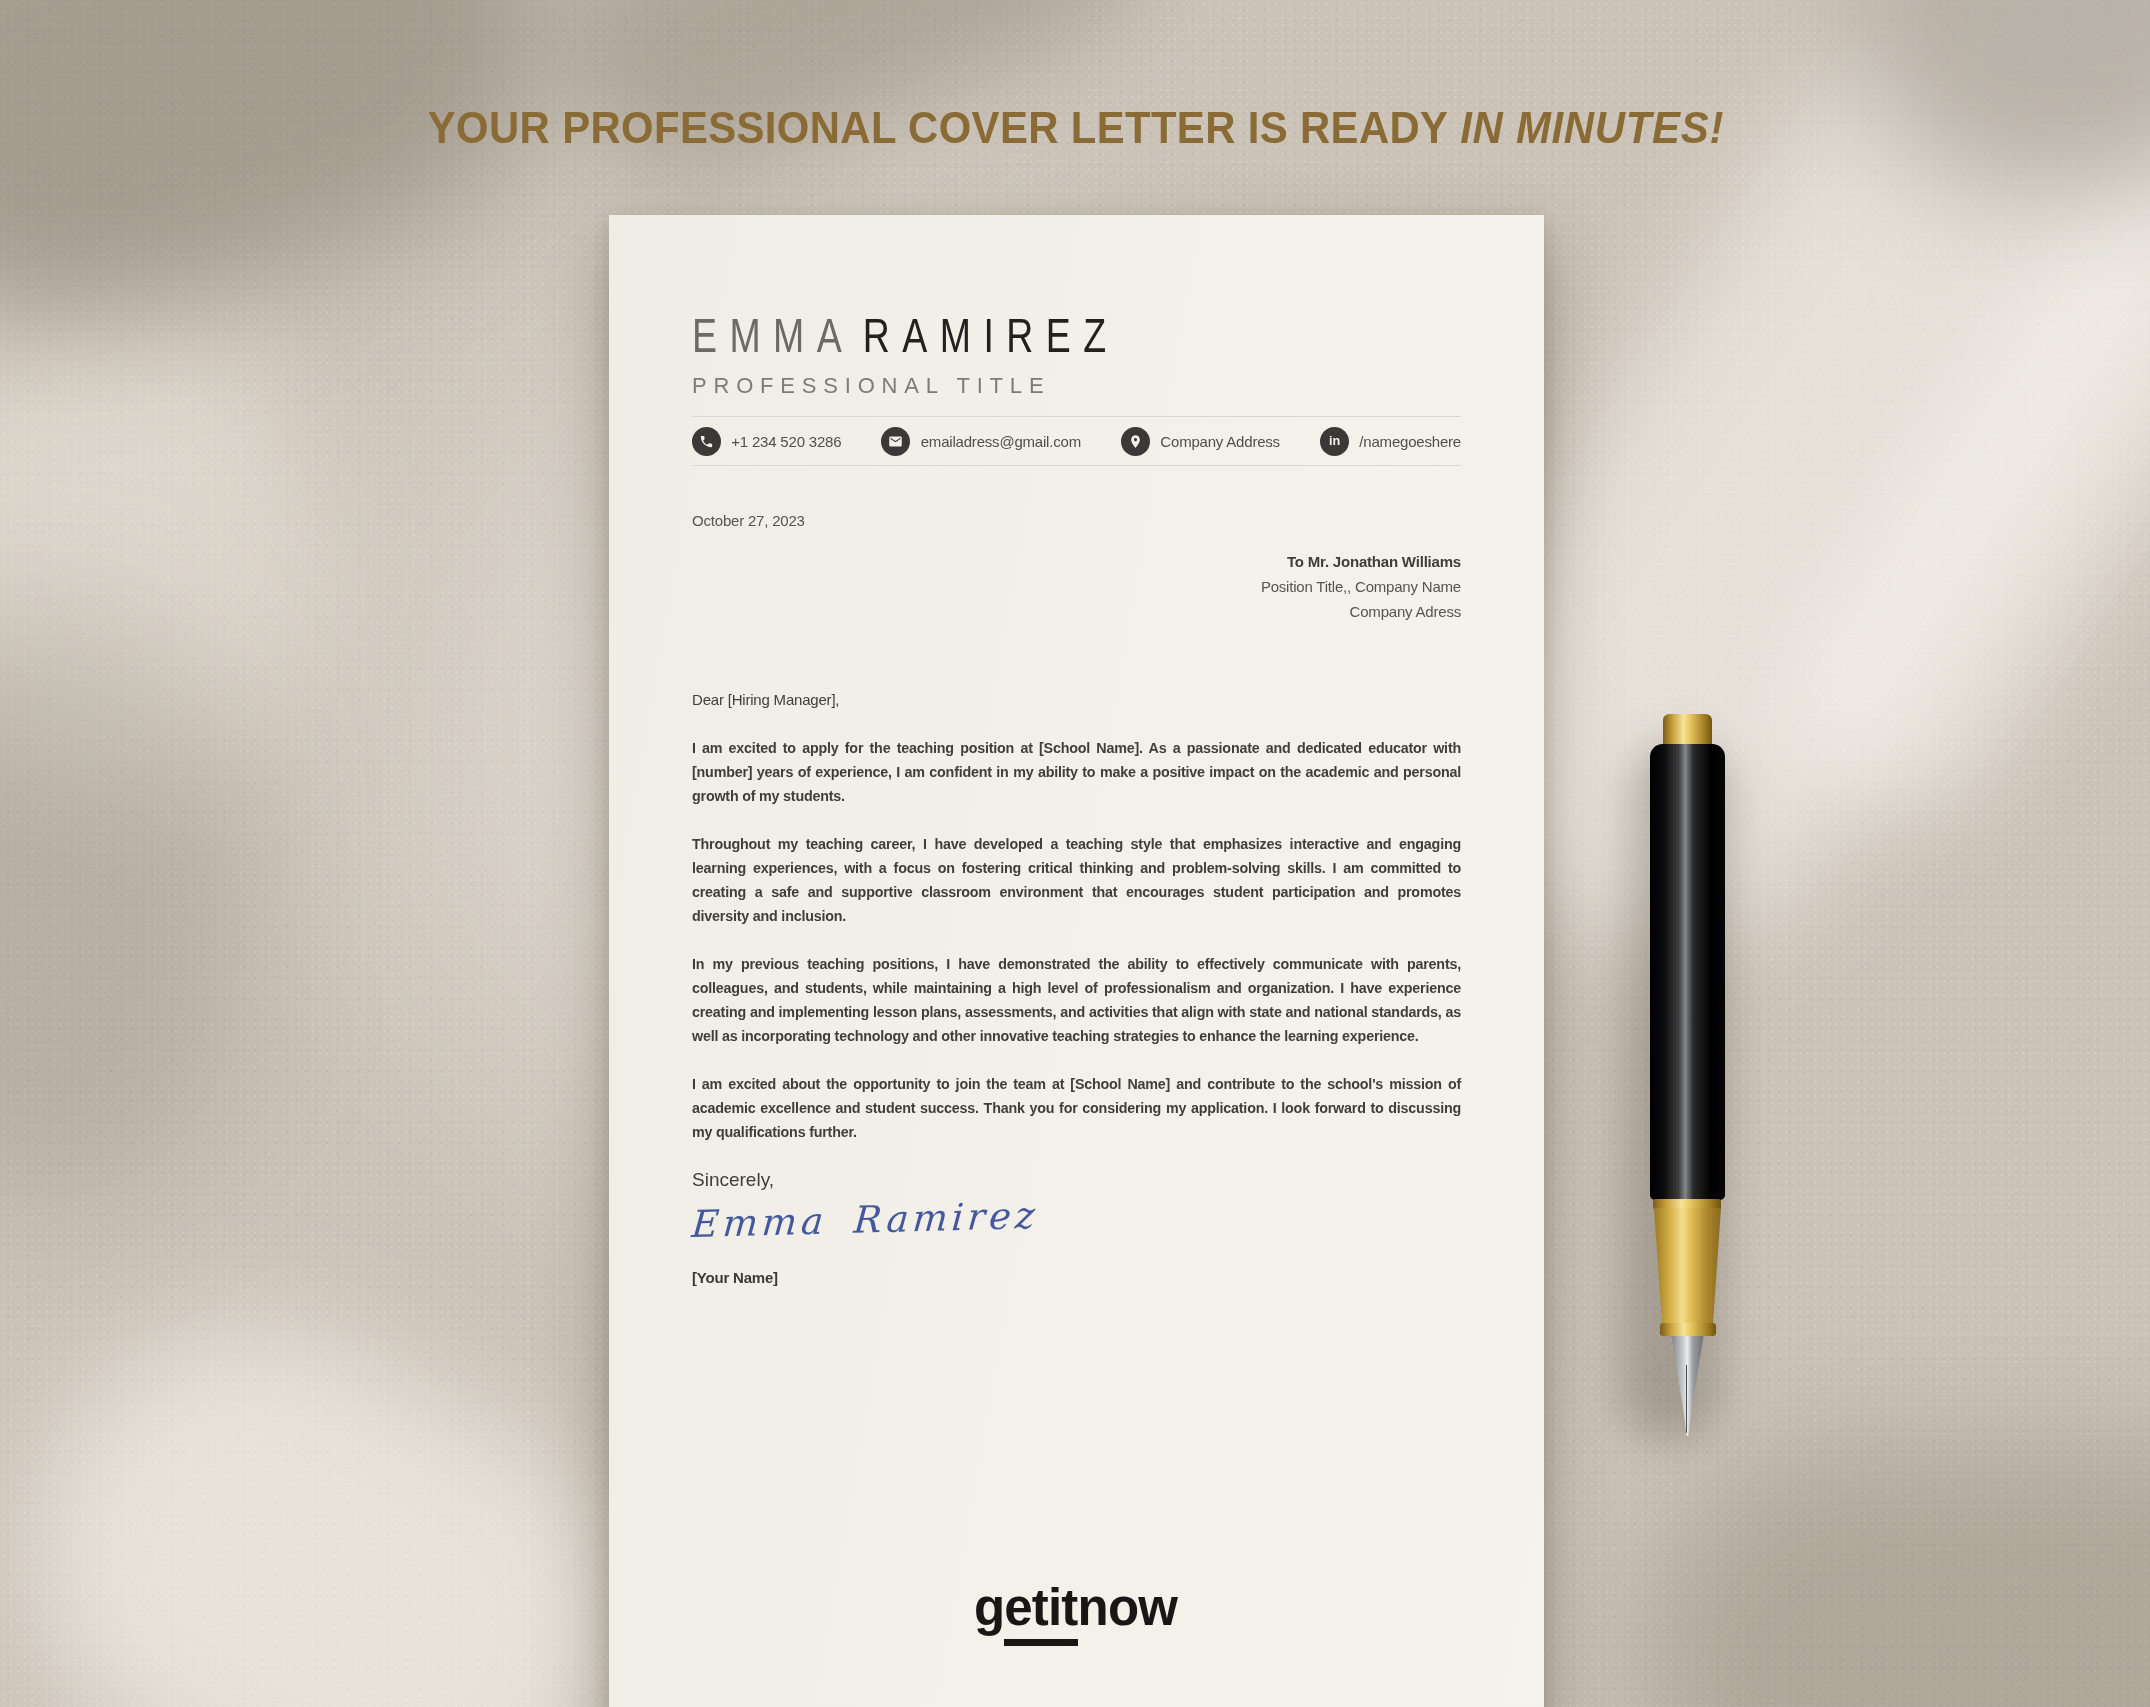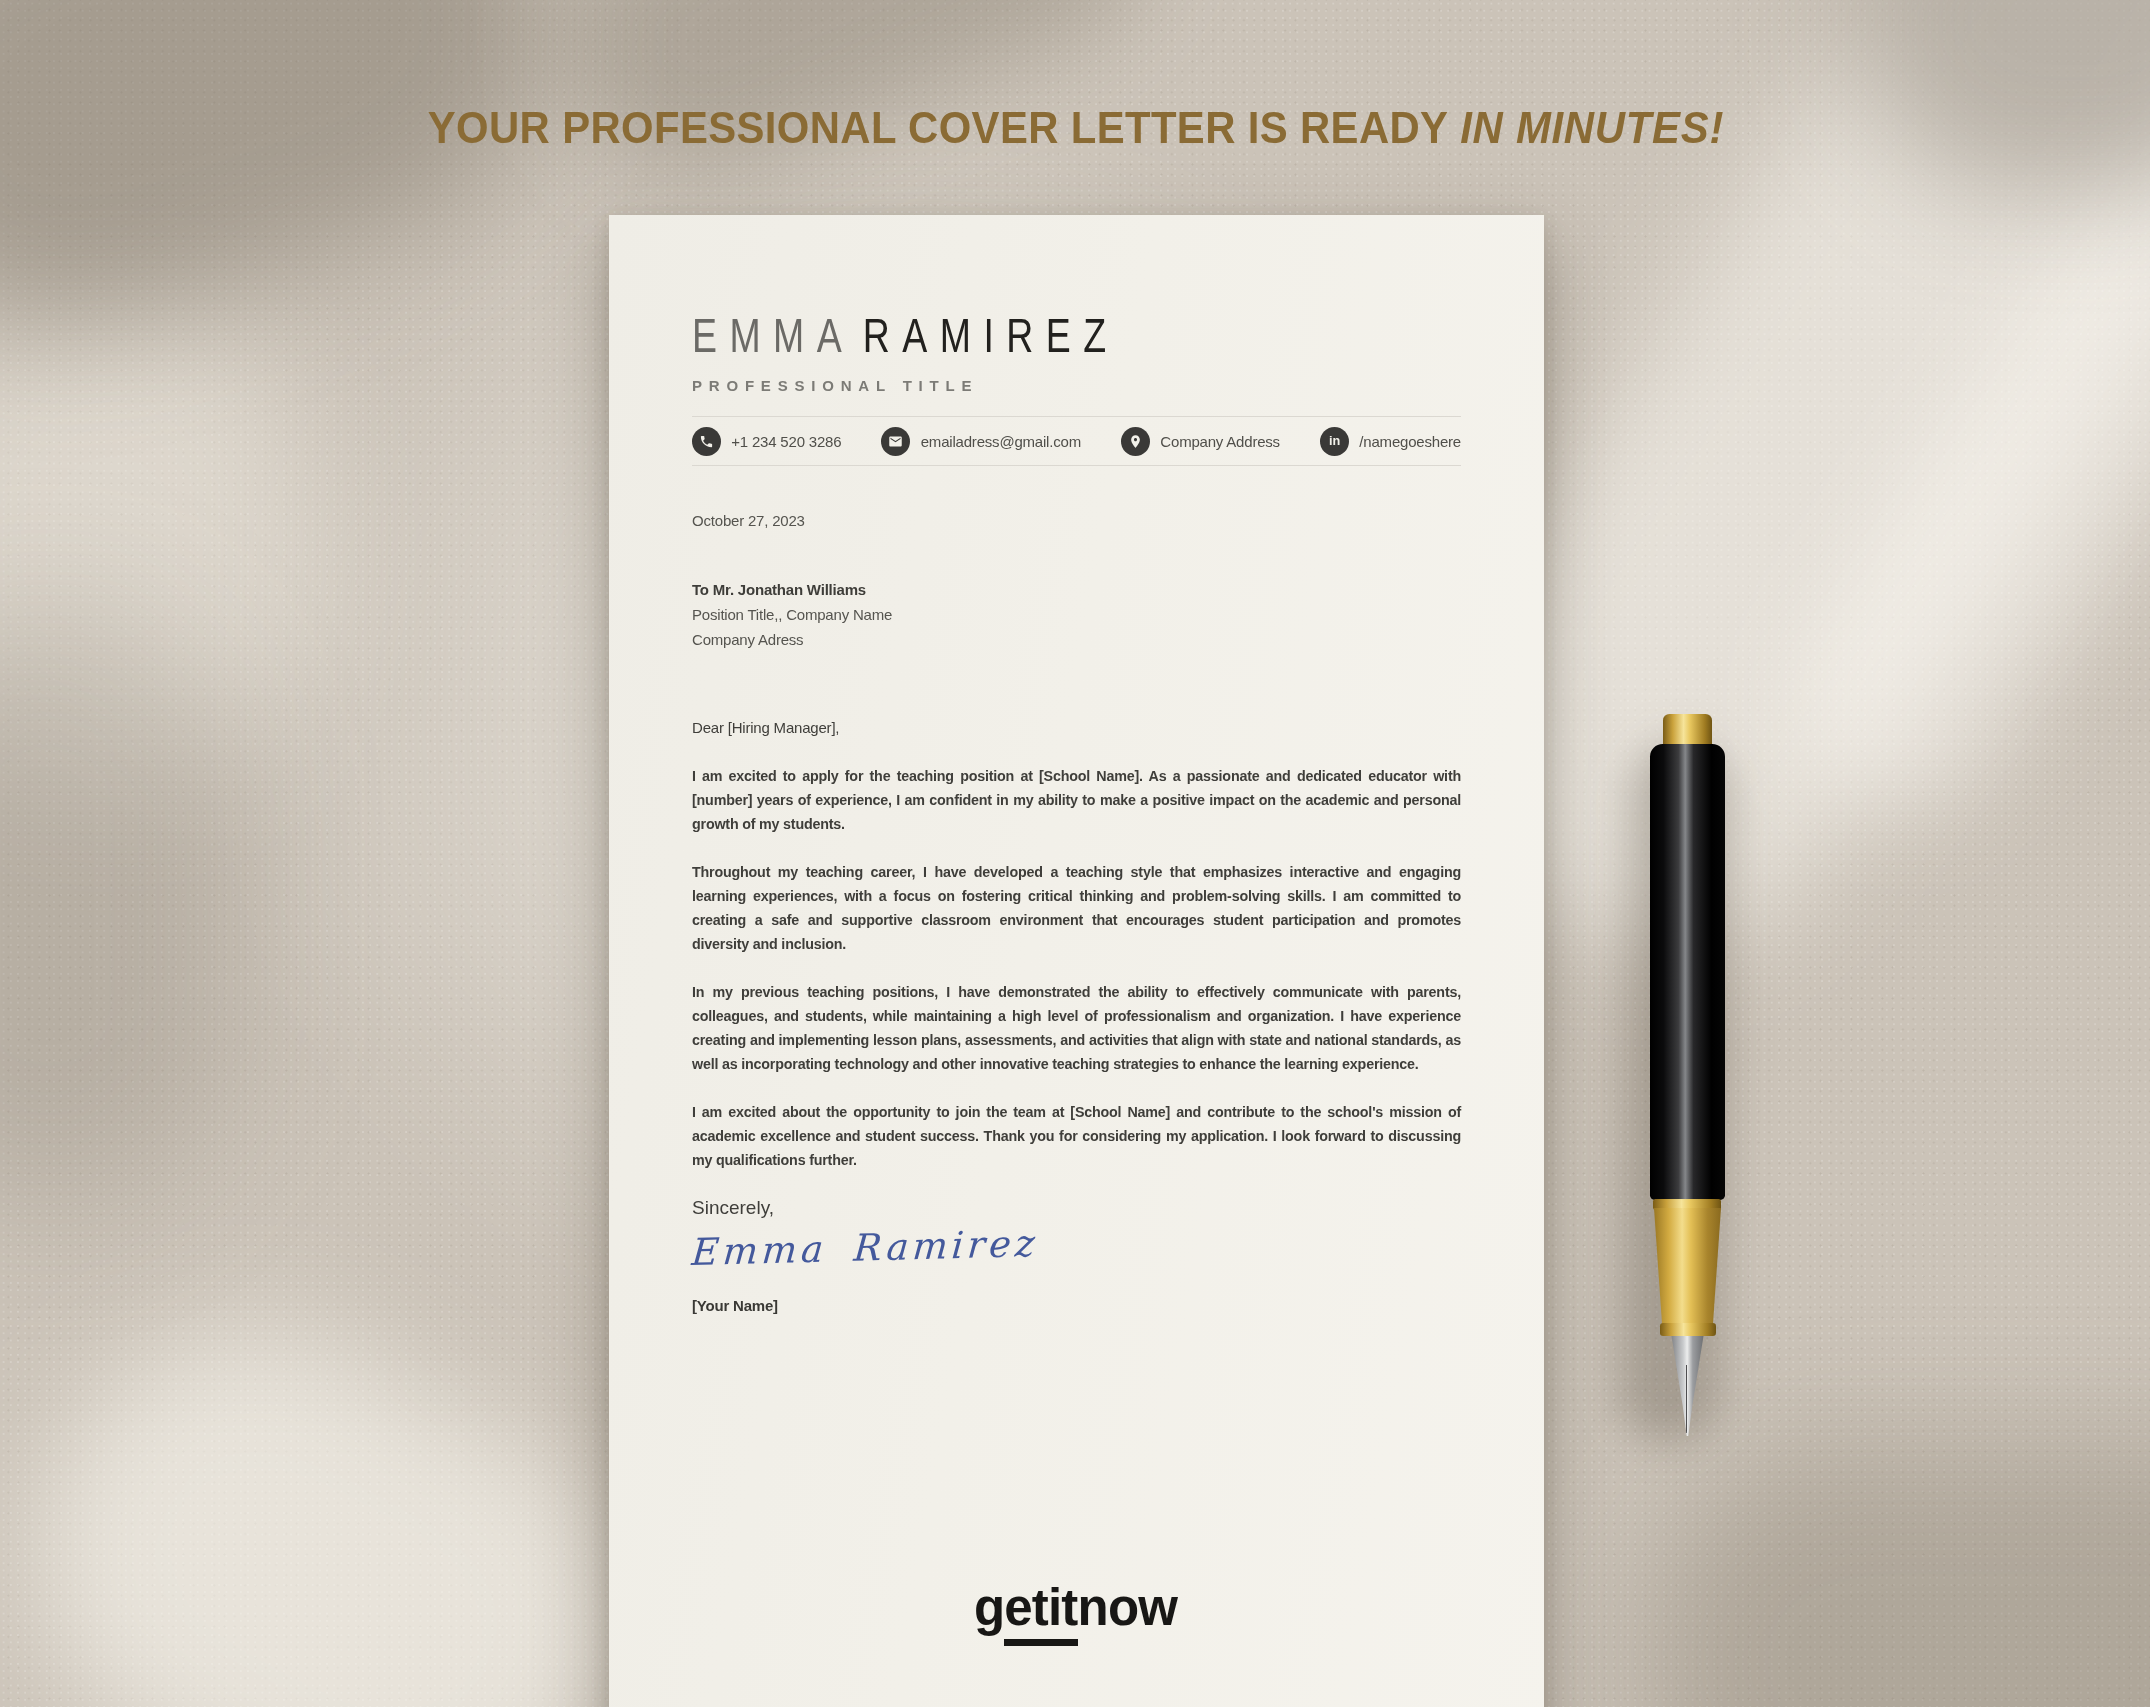--- a/index.html
+++ b/index.html
@@ -51,40 +51,40 @@
     padding:0 83px;
   }
   .name {
     margin-top:97px; font-size:48px; font-weight:400; line-height:48px;
     letter-spacing:16px; white-space:nowrap;
     transform:scaleX(.78); transform-origin:left center;
     color:#22211e;
   }
   .name-first { color:#6b6a66; margin-right:11px; }
   .prof-title {
-    margin-top:17.5px; font-size:15px; line-height:16.7px; font-weight:700;
+    margin-top:17.5px; font-size:22px; line-height:16.7px; font-weight:400;
     letter-spacing:6.8px; color:#7c7b76; white-space:nowrap;
   }
   .divider { border-top:1.6px solid #dbd8d1; }
   .divider-top { margin-top:22px; }
   .contact-bar {
     height:48px; display:flex; justify-content:space-between; align-items:center;
   }
   .contact-item { display:flex; align-items:center; gap:10.3px; }
   .icon-circle {
     width:29px; height:29px; border-radius:50%; background:#3a3937;
     display:flex; align-items:center; justify-content:center; flex:0 0 auto;
   }
   .icon-circle svg { width:15px; height:15px; fill:#f2f0e9; }
   .li-badge { color:#f2f0e9; font-size:12.7px; font-weight:700; line-height:1; letter-spacing:0; }
   .contact-label { font-size:15px; color:#504f4a; letter-spacing:-0.2px; white-space:nowrap; }
 
   .date-line { margin-top:46px; font-size:15px; color:#55544f; letter-spacing:-0.2px; }
 
-  .recipient { margin-top:48px; font-size:15px; line-height:25px; color:#55544f; letter-spacing:-0.2px; }
+  .recipient { margin-top:20px; font-size:15px; line-height:25px; color:#55544f; letter-spacing:-0.2px;text-align:right; }
   .recipient-name { font-weight:700; color:#3e3d39; }
 
   .salutation { margin-top:64px; font-size:15px; line-height:24px; color:#3f3e3a; letter-spacing:-0.2px; }
 
   .para {
     margin-top:24px; font-size:14.3px; line-height:24px; color:#3f3e3a;
     letter-spacing:-0.2px; text-align:justify;font-weight:bold;
   }
   .closing { margin-top:24px; font-size:19px; line-height:24px; color:#3f3e3a; }
 

